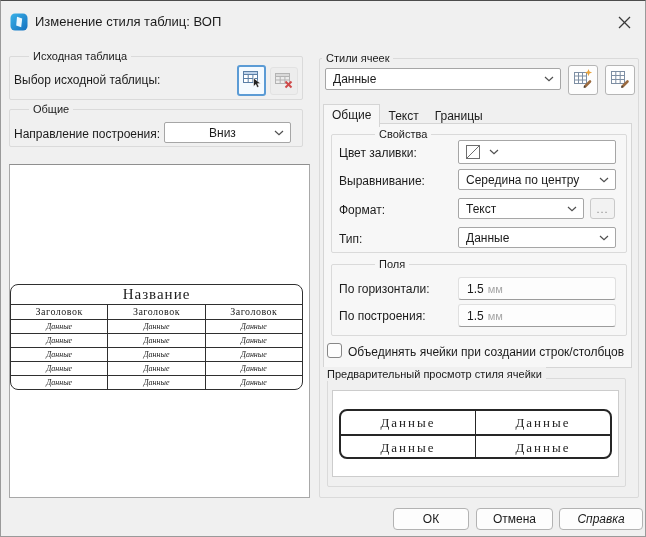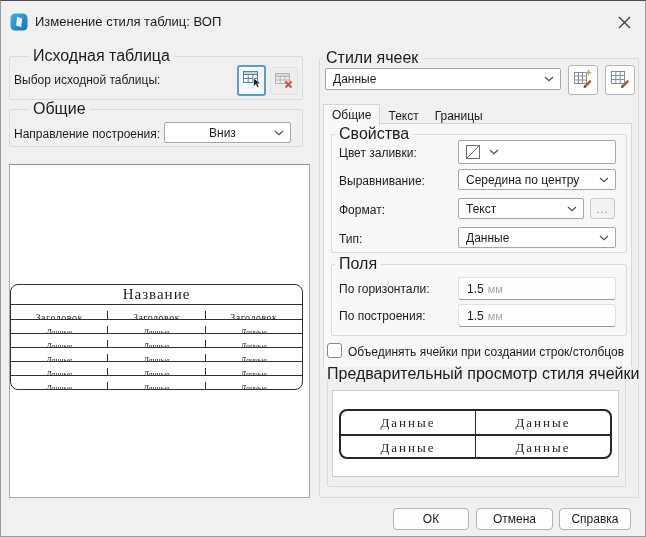--- a/index.html
+++ b/index.html
@@ -3,22 +3,22 @@
 <meta charset="utf-8">
 <style>
   html,body{margin:0;padding:0;background:#d6d6d6;font-family:"Liberation Sans",sans-serif;}
   #dialog{position:relative;width:646px;height:537px;background:#f0f0f0;border:1px solid #9a9a9a;
     border-top-color:#4c4c4c;box-sizing:border-box;overflow:hidden;color:#1b1b1b;font-size:12px;}
   .abs{position:absolute;}
   .titlebar{position:absolute;left:0;top:0;width:100%;height:38px;}
   .title-text{position:absolute;left:34px;top:13px;font-size:13px;}
   .close-btn{position:absolute;left:610px;top:10px;width:26px;height:22px;display:flex;align-items:center;justify-content:center;}
   .group{position:absolute;border:1px solid #dadada;border-radius:2px;box-sizing:border-box;background:transparent;}
-  .glabel{position:absolute;padding:0 4px;background:#f0f0f0;font-size:16px;line-height:14px;white-space:nowrap;z-index:3;}
-  .glabel.on-page{background:#f7f7f7;}
+  .glabel{position:absolute;padding:0 4px;background:#f0f0f0;font-size:11px;line-height:14px;white-space:nowrap;z-index:3;}
+  .glabel.on-page{background:#f7f7f7;margin-left:40px;}
   .lbl{position:absolute;font-size:12px;white-space:nowrap;}
   .select{position:absolute;display:flex;align-items:center;background:#ffffff;border:1px solid #a6a6a6;
     border-radius:2px;padding:0 6px 0 7px;font-size:12px;box-sizing:border-box;z-index:2;}
   .select .stext{flex:1 1 auto;overflow:hidden;white-space:nowrap;}
   .chev{flex:0 0 auto;margin-left:4px;display:flex;align-items:center;}
   .field{position:absolute;display:flex;align-items:center;background:#fdfdfd;border:1px solid #e0e0e0;
     border-bottom-color:#9c9c9c;border-radius:3px;padding:0 8px;font-size:12px;box-sizing:border-box;z-index:2;}
   .unit{color:#a6a6a6;margin-left:4px;font-size:11px;}
   .btn{position:absolute;display:flex;align-items:center;justify-content:center;background:#fdfdfd;
     border:1px solid #b5b5b5;border-radius:3px;box-sizing:border-box;z-index:2;}
@@ -32,21 +32,21 @@
   .tab.active{background:#f7f7f7;border:1px solid #d5d5d5;border-bottom:none;padding-bottom:5px;margin-bottom:-1px;}
   .tabpage{position:absolute;left:322px;top:122px;width:309px;height:245px;background:#f7f7f7;
     border:1px solid #d5d5d5;box-sizing:border-box;z-index:1;}
   .preview-box{position:absolute;left:8px;top:163px;width:301px;height:334px;background:#ffffff;
     border:1px solid #a8a8a8;border-top-color:#8f8f8f;box-sizing:border-box;}
   .cadfont{font-family:Liberation Serif, serif;border-radius:8px;}
   .lp-table{position:absolute;left:9px;top:283px;width:293px;border:1px solid #2f2f2f;background:#fff;box-sizing:border-box;z-index:2;}
   .lp-title{height:19px;border-bottom:1px solid #2f2f2f;text-align:center;font-size:15px;letter-spacing:1px;line-height:19px;}
   .lp-row{display:flex;border-bottom:1px solid #2f2f2f;}
   .lp-row:last-child{border-bottom:none;}
-  .lp-row > div{flex:1 1 0;border-right:1px solid #2f2f2f;text-align:center;overflow:hidden;margin-top:6px;}
+  .lp-row > div{flex:1 1 0;border-right:1px solid #2f2f2f;text-align:center;overflow:hidden;}
   .lp-row > div:last-child{border-right:none;}
   .lp-head{height:14px;}
   .lp-head > div{font-size:10px;line-height:14px;letter-spacing:0.5px;}
   .lp-data{height:13px;}
   .lp-data > div{font-size:8px;font-style:italic;line-height:13px;}
   .rp-white{position:absolute;left:331px;top:389px;width:287px;height:87px;background:#fff;border:1px solid #cccccc;box-sizing:border-box;z-index:2;}
   .rp-table{position:absolute;left:6px;top:18px;width:273px;height:50px;border:2px solid #262626;box-sizing:border-box;}
   .rp-row{display:flex;height:23px;border-bottom:2px solid #262626;box-sizing:content-box;}
   .rp-row:last-child{border-bottom:none;}
   .rp-row > div{flex:1 1 0;border-right:1px solid #262626;text-align:center;font-size:13px;
@@ -282,15 +282,15 @@
       </div>
       <div class="rp-row">
         <div>Данные</div>
         <div>Данные</div>
       </div>
     </div>
   </div>
 
   <div class="push" style="left:475px;top:507px;width:77px;height:22px;">Отмена</div>
   <div class="push" style="left:392px;top:507px;width:76px;height:22px;">ОК</div>
-  <div class="push" style="left:558px;top:507px;width:72px;height:22px;">Справка</div>
+  <div class="push" style="left:558px;top:507px;width:84px;height:22px;font-style:italic;">Справка</div>
 
 </div>
 
 </body></html>

